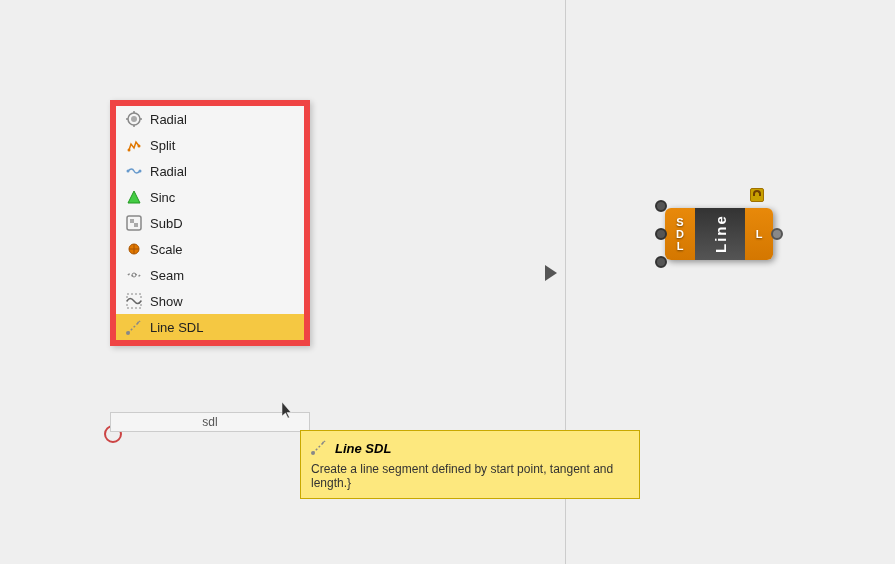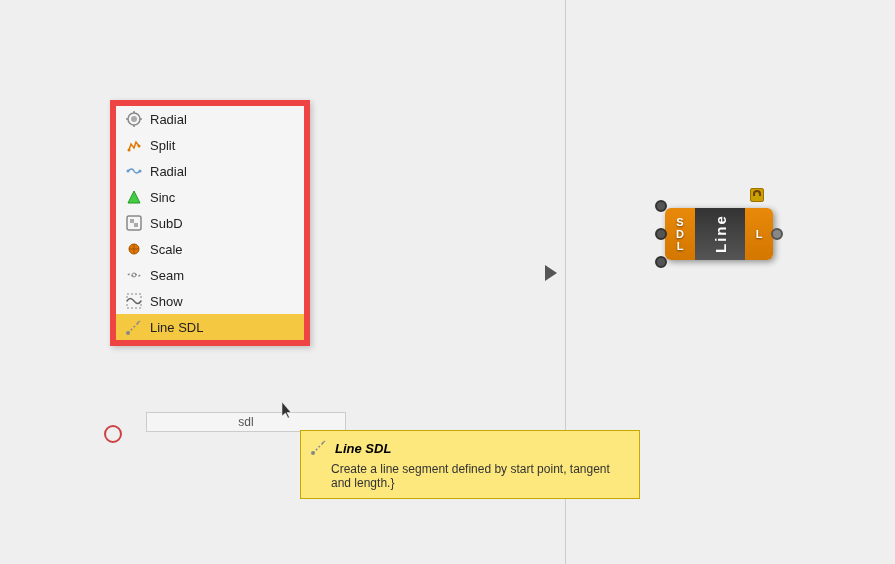--- a/index.html
+++ b/index.html
@@ -101,21 +101,20 @@
       position: absolute;
       left: 110px;
       top: 412px;
       width: 200px;
       text-align: center;
       font-size: 12px;
       color: #555;
       border: 1px solid #ccc;
       background: #f5f5f5;
       padding: 2px 0;
-      margin-left: 36px;
     }
 
     
     .tooltip {
       position: absolute;
       left: 300px;
       top: 430px;
       width: 340px;
       background: #fde87e;
       border: 1px solid #c8a800;
@@ -134,21 +133,20 @@
 
     .tooltip-title .icon {
       width: 18px;
       height: 18px;
       margin-right: 6px;
     }
 
     .tooltip-body {
       font-size: 12px;
       color: #333;
-      margin-left: 20px;
     }
 
     
     .node-component {
       position: absolute;
       left: 655px;
       top: 200px;
       display: flex;
       align-items: center;
     }

